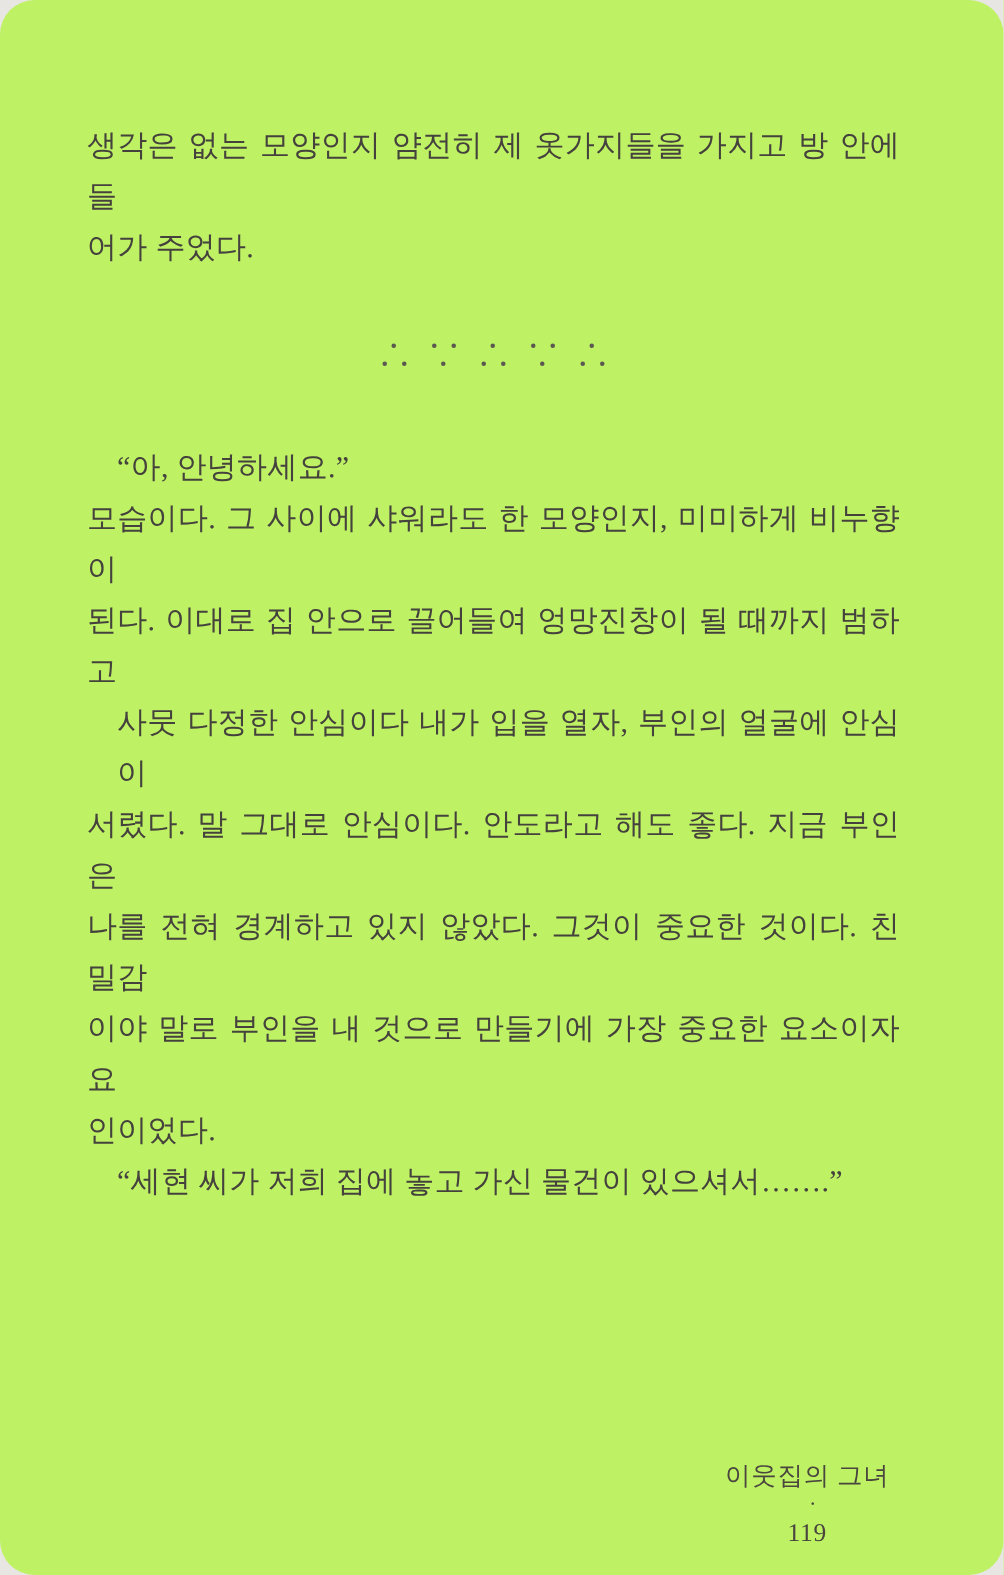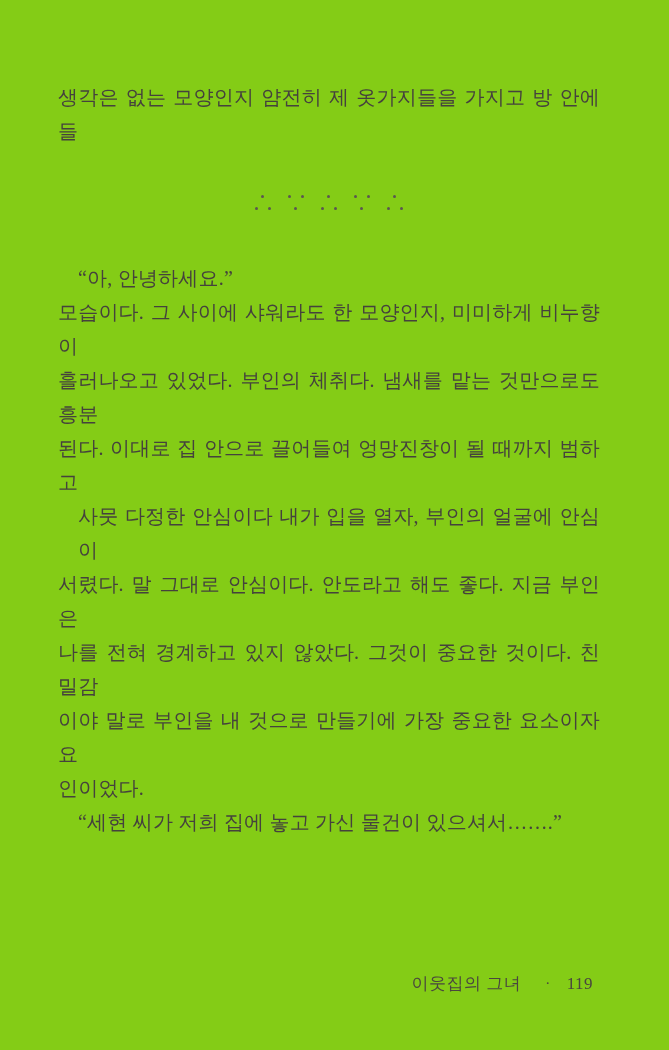--- a/index.html
+++ b/index.html
@@ -65,33 +65,35 @@
   .because  .d3 { bottom: 0; left: 8px; }
   .footer {
     position: absolute;
     top: 972px;
     right: 76px;
     display: flex;
     align-items: center;
     font-size: 17px;
     letter-spacing: 0.5px;
     color: #4a463f;
+    flex-direction: column;
   }
   .footer .bullet {
     margin: 0 16px 0 24px;
     font-size: 15px;
   }
 </style>
 </head>
 <body>
 
-<div class="page" style="background: #84cc16; color: rgb(69, 66, 61);">
+<div class="page" style="background: #bef264; color: rgb(69, 66, 61); border-radius: 23px;">
   <div class="content">
     <div id="pre-lines">
         <div class="text-line justify">생각은 없는 모양인지 얌전히 제 옷가지들을 가지고 방 안에 들</div>
+        <div class="text-line">어가 주었다.</div>
       </div>
     <div class="separator" id="separator">
         <span class="dot-group therefore">
           <i class="dot d1"></i>
           <i class="dot d2"></i>
           <i class="dot d3"></i>
         </span>
         <span class="dot-group because">
           <i class="dot d1"></i>
           <i class="dot d2"></i>
@@ -109,21 +111,20 @@
         </span>
         <span class="dot-group therefore">
           <i class="dot d1"></i>
           <i class="dot d2"></i>
           <i class="dot d3"></i>
         </span>
       </div>
     <div id="post-lines">
         <div class="text-line" style="padding-left: 1em; margin-top: 28px;">“아, 안녕하세요.”</div>
         <div class="text-line justify">모습이다. 그 사이에 샤워라도 한 모양인지, 미미하게 비누향이</div>
-        <div class="text-line justify">흘러나오고 있었다. 부인의 체취다. 냄새를 맡는 것만으로도 흥분</div>
         <div class="text-line justify">된다. 이대로 집 안으로 끌어들여 엉망진창이 될 때까지 범하고</div>
         <div class="text-line justify" style="padding-left: 1em;">사뭇 다정한 안심이다 내가 입을 열자, 부인의 얼굴에 안심이</div>
         <div class="text-line justify">서렸다. 말 그대로 안심이다. 안도라고 해도 좋다. 지금 부인은</div>
         <div class="text-line justify">나를 전혀 경계하고 있지 않았다. 그것이 중요한 것이다. 친밀감</div>
         <div class="text-line justify">이야 말로 부인을 내 것으로 만들기에 가장 중요한 요소이자 요</div>
         <div class="text-line">인이었다.</div>
         <div class="text-line" style="padding-left: 1em;">“세현 씨가 저희 집에 놓고 가신 물건이 있으셔서…….”</div>
       </div>
   </div>
   <div class="footer">

